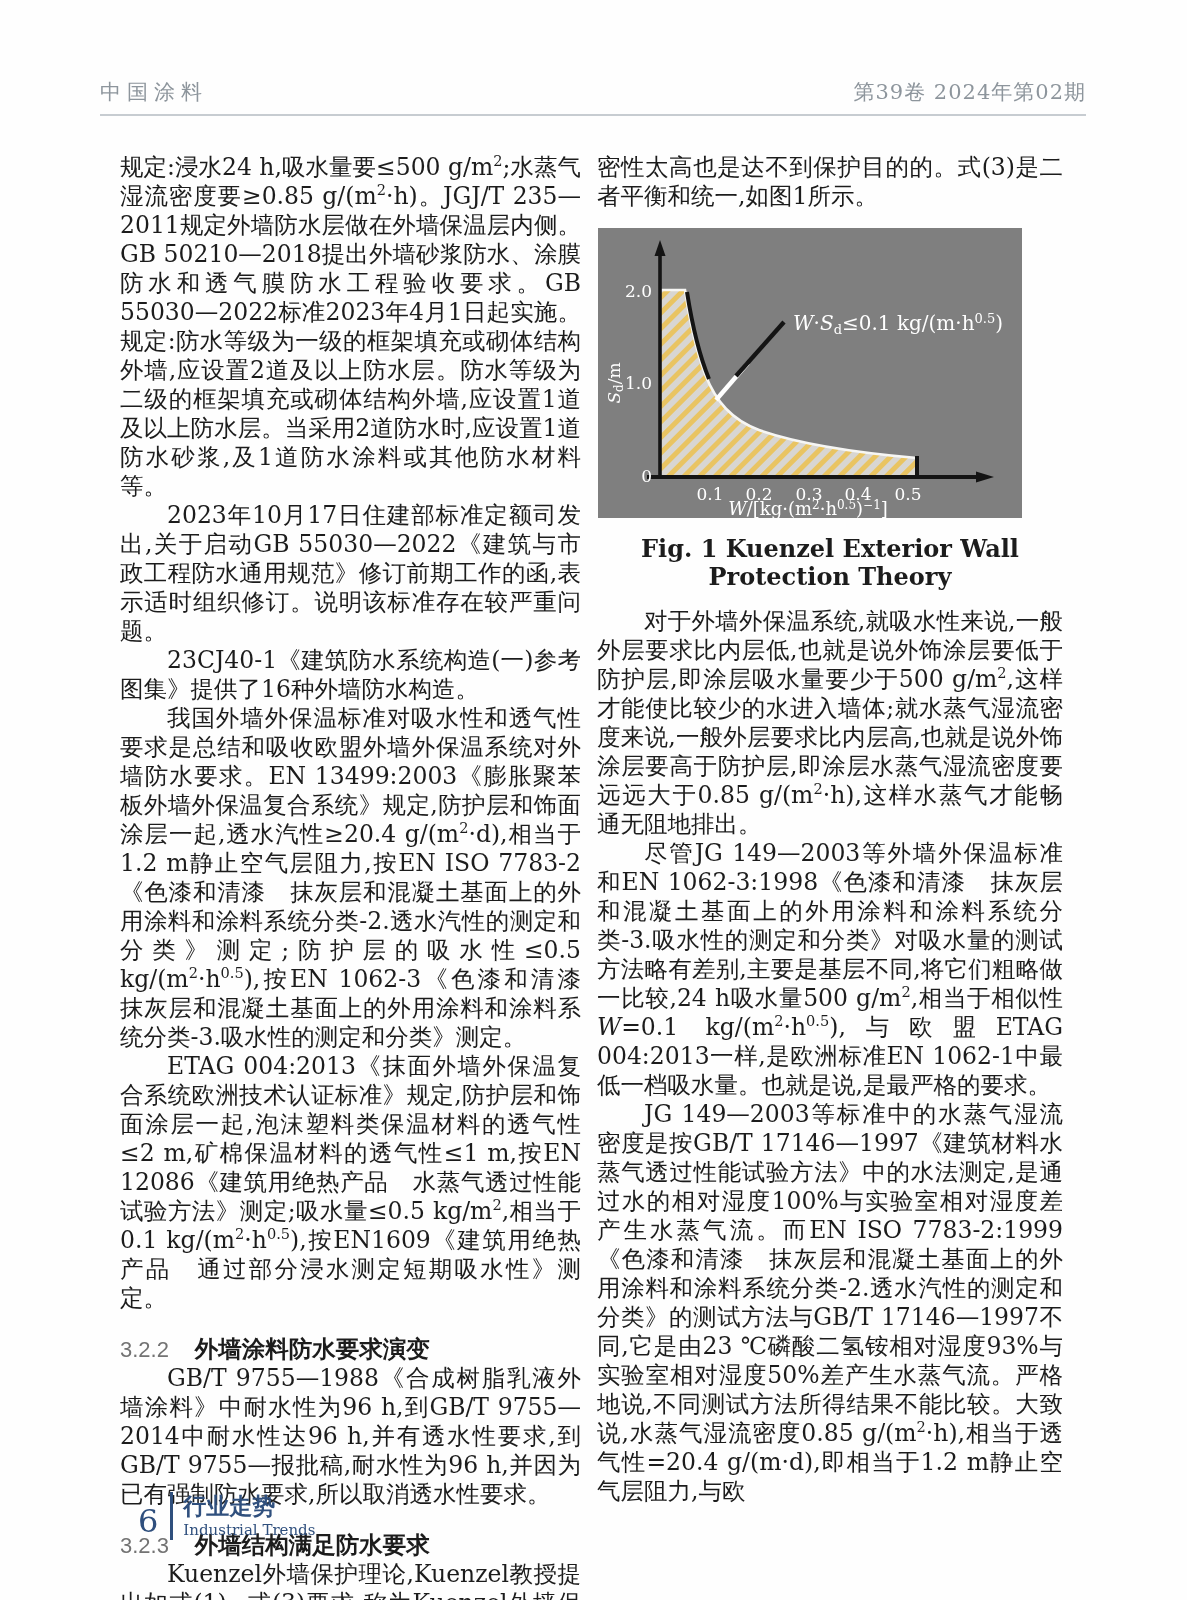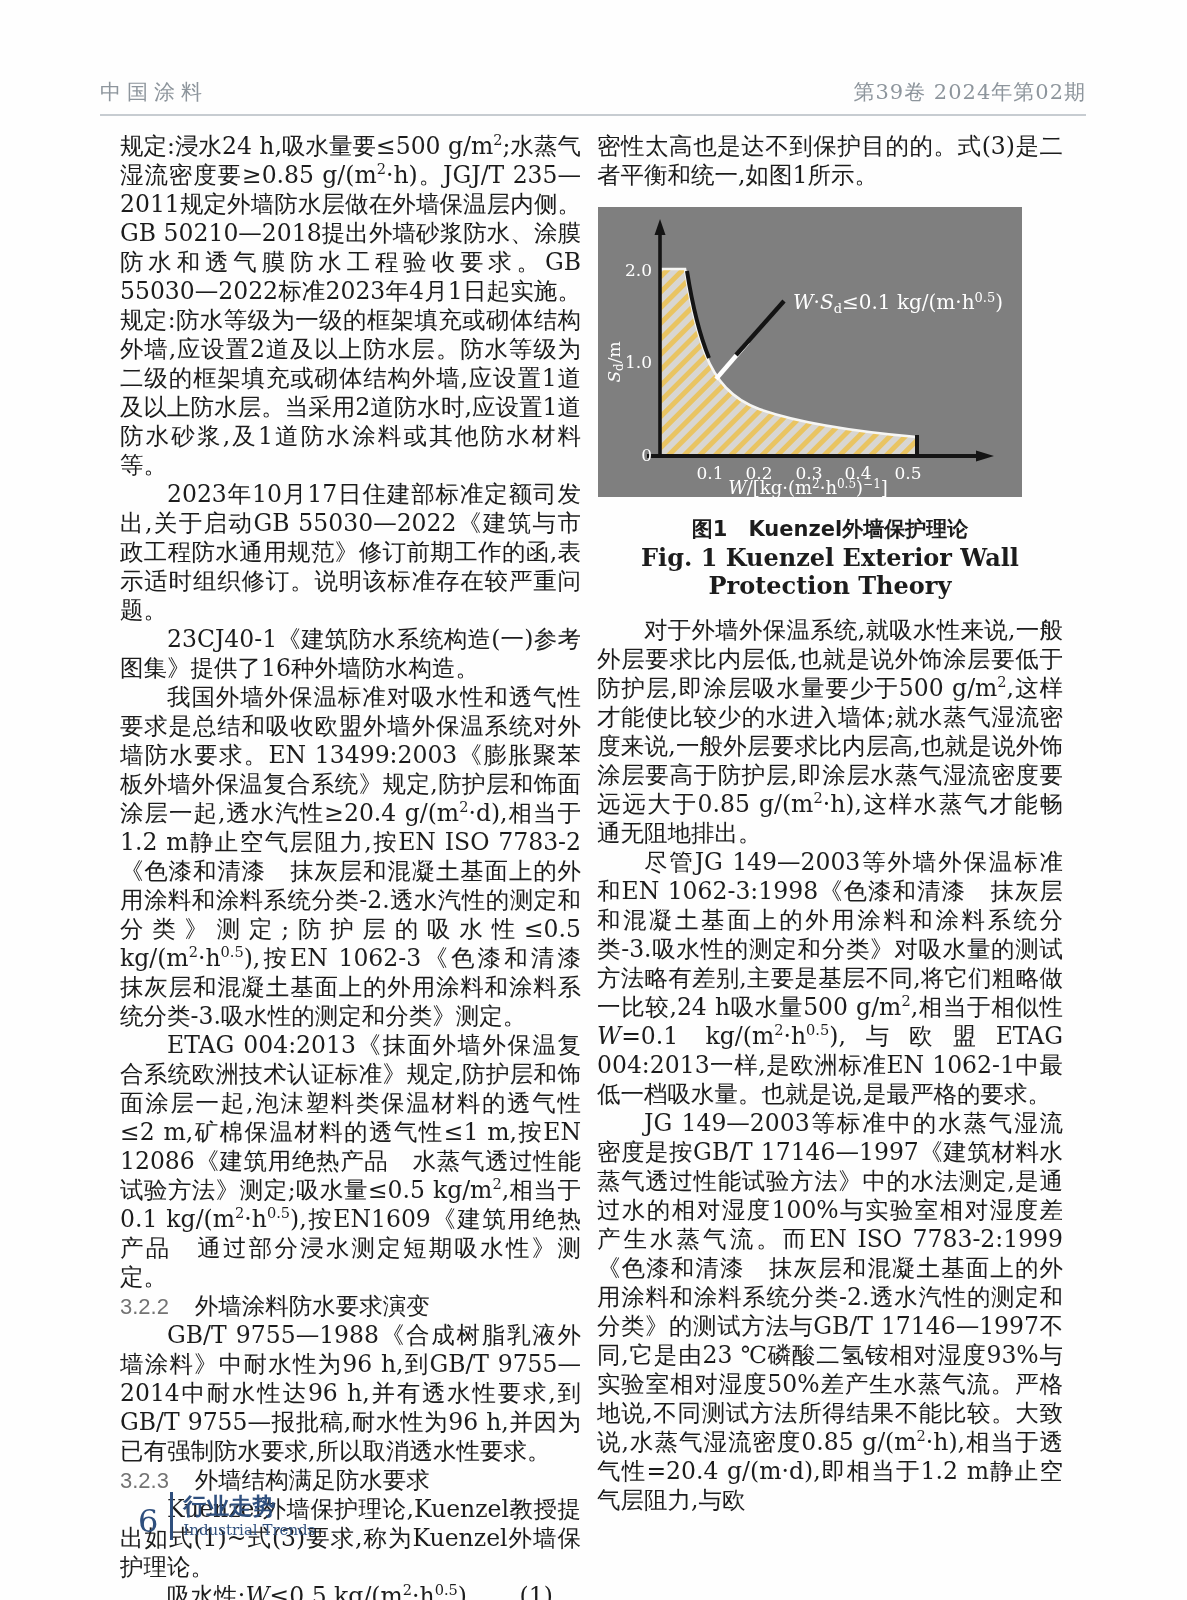--- a/index.html
+++ b/index.html
@@ -16,26 +16,26 @@
     color:#8d959c;font-size:21px;
   }
   .journal-name{letter-spacing:6px;}
   .issue-info{letter-spacing:1px;}
   
   .col{position:absolute;top:132px;font-size:23.5px;line-height:29px;
        text-align:justify;text-justify:inter-ideograph;}
   .col-left{left:120px;width:461px;}
   .col-right{left:597px;width:466px;}
   .col p{margin:0;text-indent:2em;}
-  .col p.no-indent{text-indent:0;}
+  .col p.no-indent{text-indent:0;margin-top:21px;}
   sup,sub{font-size:62%;line-height:0;}
   
   .sec-head{margin:0;display:flex;align-items:baseline;}
   .sec-num{font-family:"Liberation Sans",sans-serif;color:#737373;font-size:22px;}
-  .sec-title{margin-left:1.1em;font-weight:400;}
+  .sec-title{margin-left:1.1em;font-weight:700;margin-top:22px;}
   
   .equation{display:flex;align-items:baseline;padding-left:2em;}
   .eq-body{flex:1;}
   .eq-num{text-align:right;padding-right:1.2em;}
   
   .figure-block{margin-top:17px;}
   .chart-box{width:424px;height:290px;margin-left:1px;}
   .fig-caption{margin:10px 0 16px 0;text-align:center;text-indent:0;}
   .fig-caption-cn{font-family:"DejaVu Sans","Liberation Sans",sans-serif;
                   font-weight:700;font-size:21px;line-height:30px;}
@@ -122,21 +122,20 @@
         <text class="svg-txt" x="161" y="272" font-size="17" text-anchor="middle">0.2</text>
         <text class="svg-txt" x="211" y="272" font-size="17" text-anchor="middle">0.3</text>
         <text class="svg-txt" x="260" y="272" font-size="17" text-anchor="middle">0.4</text>
         <text class="svg-txt" x="310" y="272" font-size="17" text-anchor="middle">0.5</text>
 
         <text class="svg-txt" font-size="17" text-anchor="middle" transform="translate(22,155) rotate(-90)"><tspan font-style="italic">S</tspan><tspan font-size="12" dy="3">d</tspan><tspan dy="-3">/m</tspan></text>
 
         <text class="svg-txt" x="210" y="287" font-size="18" text-anchor="middle"><tspan font-style="italic">W</tspan><tspan>/[kg·(m</tspan><tspan font-size="12" dy="-6">2</tspan><tspan dy="6">·h</tspan><tspan font-size="12" dy="-6">0.5</tspan><tspan dy="6">)</tspan><tspan font-size="12" dy="-6">−1</tspan><tspan dy="6">]</tspan></text>
       </svg>
       <div class="fig-caption">
-        <div class="fig-caption-cn">图1　Kuenzel外墙保护理论</div>
         <div class="fig-caption-en">Fig. 1   Kuenzel Exterior Wall Protection Theory</div>
       </div>
     </div>
 
     <p>对于外墙外保温系统,就吸水性来说,一般外层要求比内层低,也就是说外饰涂层要低于防护层,即涂层吸水量要少于500 g/m<sup>2</sup>,这样才能使比较少的水进入墙体;就水蒸气湿流密度来说,一般外层要求比内层高,也就是说外饰涂层要高于防护层,即涂层水蒸气湿流密度要远远大于0.85 g/(m<sup>2</sup>·h),这样水蒸气才能畅通无阻地排出。</p>
     <p>尽管JG 149—2003等外墙外保温标准和EN 1062-3:1998《色漆和清漆　抹灰层和混凝土基面上的外用涂料和涂料系统分类-3.吸水性的测定和分类》对吸水量的测试方法略有差别,主要是基层不同,将它们粗略做一比较,24 h吸水量500 g/m<sup>2</sup>,相当于相似性<i>W</i>=0.1 kg/(m<sup>2</sup>·h<sup>0.5</sup>),与欧盟ETAG 004:2013一样,是欧洲标准EN 1062-1中最低一档吸水量。也就是说,是最严格的要求。</p>
     <p>JG 149—2003等标准中的水蒸气湿流密度是按GB/T 17146—1997《建筑材料水蒸气透过性能试验方法》中的水法测定,是通过水的相对湿度100%与实验室相对湿度差产生水蒸气流。而EN ISO 7783-2:1999《色漆和清漆　抹灰层和混凝土基面上的外用涂料和涂料系统分类-2.透水汽性的测定和分类》的测试方法与GB/T 17146—1997不同,它是由23 ℃磷酸二氢铵相对湿度93%与实验室相对湿度50%差产生水蒸气流。严格地说,不同测试方法所得结果不能比较。大致说,水蒸气湿流密度0.85 g/(m<sup>2</sup>·h),相当于透气性=20.4 g/(m·d),即相当于1.2 m静止空气层阻力,与欧</p>
   </div>
 
   <div class="page-footer">

